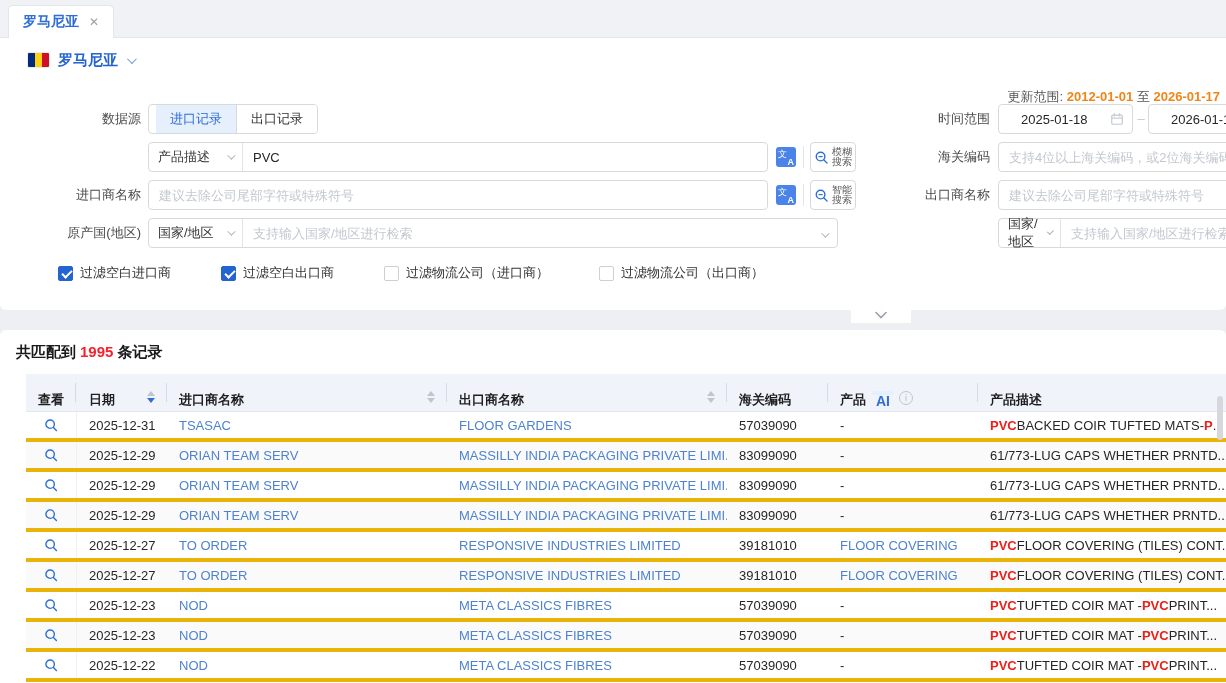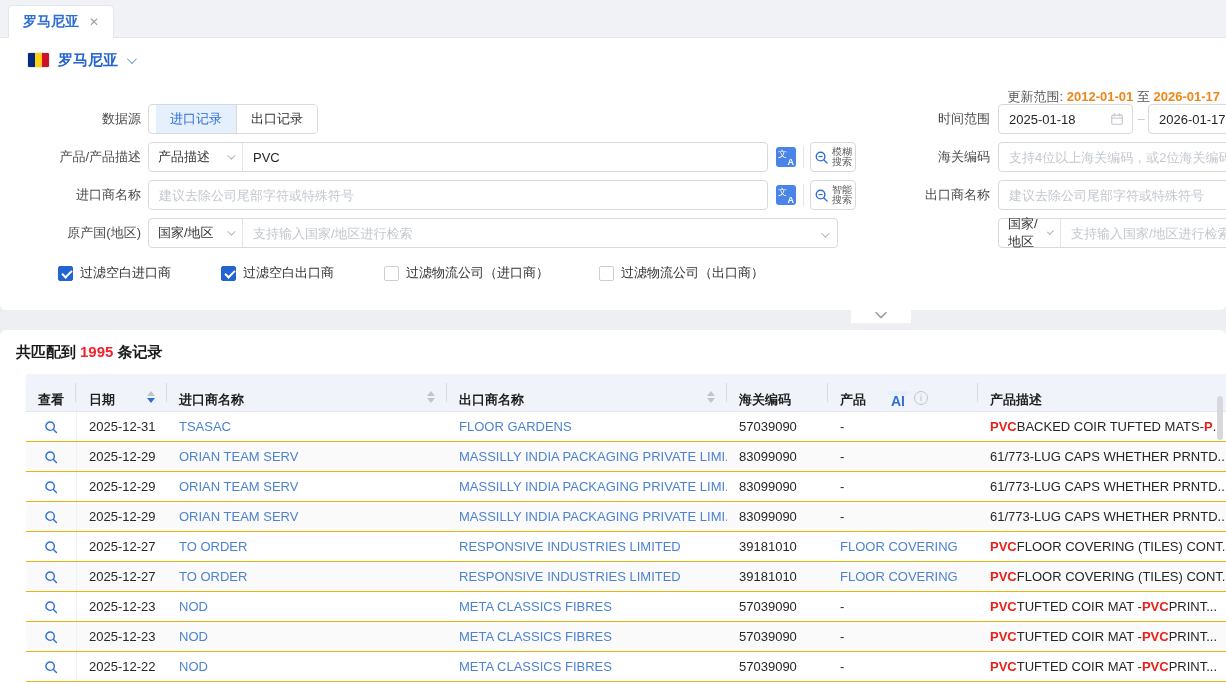--- a/index.html
+++ b/index.html
@@ -47,21 +47,21 @@
   .plain-input{position:absolute;height:30px;border:1px solid #d9d9d9;border-radius:4px;font-size:13px;color:#262626;padding:0 10px;outline:none;font-family:inherit;}
   .plain-input::placeholder{color:#c3c7cf;}
 
   .trans-icon{position:absolute;width:20px;height:20px;background:#4a84e8;border-radius:3px;cursor:pointer;color:#fff;}
   .trans-icon .t1{position:absolute;left:2px;top:1px;font-size:9px;}
   .trans-icon .t2{position:absolute;right:2px;bottom:0px;font-size:9px;font-weight:bold;}
   .vdiv{position:absolute;width:1px;height:22px;background:#e3e5e9;}
   .search-btn{position:absolute;width:46px;height:30px;border:1px solid #d9d9d9;border-radius:4px;background:#fff;display:flex;align-items:center;justify-content:center;gap:3px;cursor:pointer;}
   .search-btn .txt{display:flex;flex-direction:column;font-size:10px;line-height:10px;color:#595959;}
 
-  .date-input{display:flex;align-items:center;justify-content:space-between;padding:0 8px 0 10px;color:#262626;background:#fff;border:1px solid #d9d9d9;border-radius:4px;position:absolute;height:30px;font-size:13px;}
+  .date-input{display:flex;align-items:center;justify-content:space-between;padding:0 8px 0 22px;color:#262626;background:#fff;border:1px solid #d9d9d9;border-radius:4px;position:absolute;height:30px;font-size:13px;}
   .dash{position:absolute;left:1135px;top:66px;width:12px;text-align:center;line-height:30px;color:#c3c7cf;}
 
   
   .cb-row{position:absolute;left:26px;top:226px;display:flex;align-items:center;gap:18px;}
   .cb{display:flex;align-items:center;gap:7px;cursor:pointer;padding-left:32px;}
   .cb-box{width:15px;height:15px;border:1px solid #cfcfcf;border-radius:2px;background:#fff;position:relative;}
   .cb.checked .cb-box{background:#2464d0;border-color:#2464d0;}
   .cb.checked .cb-box::after{content:"";position:absolute;left:4.5px;top:1.5px;width:4px;height:8px;border-right:2px solid #fff;border-bottom:2px solid #fff;transform:rotate(45deg);}
   .cb-label{font-size:13px;color:#333;}
 
@@ -70,24 +70,24 @@
   .summary .cnt{color:#f5222d;padding:0 4px;}
 
   .table{position:absolute;top:44px;left:26px;width:1200px;}
   .thead{display:flex;height:38px;background:#f0f4fa;border-bottom:1px solid #e4e7ee;align-items:center;font-weight:bold;color:#1f1f1f;font-size:13px;}
   .th{position:relative;display:flex;height:100%;padding:17px 12px;}
   .th:not(:last-child)::after{content:"";position:absolute;right:0;top:9px;bottom:9px;width:1px;background:#d8dbe3;}
   .sorter{margin-left:auto;display:flex;flex-direction:column;align-items:center;gap:2px;cursor:pointer;padding-left:8px;}
   .car-up{width:0;height:0;border-left:4px solid transparent;border-right:4px solid transparent;border-bottom:5px solid #c0c4cc;}
   .car-dn{width:0;height:0;border-left:4px solid transparent;border-right:4px solid transparent;border-top:5px solid #c0c4cc;}
   .car-dn.active{border-top-color:#2e6ed6;}
-  .ai-badge{background:#e3f0ff;color:#2e6ed6;font-size:14px;font-weight:bold;border-radius:3px;padding:2px 4px;margin-left:21px;}
+  .ai-badge{background:#e3f0ff;color:#2e6ed6;font-size:14px;font-weight:bold;border-radius:3px;padding:2px 4px;margin-left:6px;}
   .info-icon{width:14px;height:14px;border:1px solid #c2c6cc;border-radius:50%;color:#b5bac2;font-size:9px;line-height:12px;text-align:center;margin-left:5px;font-style:normal;font-weight:normal;}
 
-  .trow{display:flex;height:30px;align-items:center;border-bottom:1px solid #eab308;background:#fff;font-size:13px;color:#262626;}
+  .trow{display:flex;height:30px;align-items:center;border-bottom:4px solid #eab308;background:#fff;font-size:13px;color:#262626;}
   .trow.alt{background:#fafafb;}
   .tc{padding:0 12px;height:100%;display:flex;align-items:center;white-space:nowrap;overflow:hidden;}
   .c-view{width:51px;justify-content:center;border-right:1px solid #f0f1f4;cursor:pointer;}
   .c-date{width:90px;}
   .c-imp{width:280px;}
   .c-exp{width:280px;}
   .c-hs{width:101px;}
   .c-prod{width:150px;}
   .c-desc{flex:1;}
   .th.c-view,.th.c-date,.th.c-imp,.th.c-exp,.th.c-hs,.th.c-prod{flex:none;}
@@ -138,21 +138,20 @@
         <line x1="5" y1="1.5" x2="5" y2="5" stroke="#c3c7cf" stroke-width="1.3"></line>
         <line x1="11" y1="1.5" x2="11" y2="5" stroke="#c3c7cf" stroke-width="1.3"></line>
         <line x1="2" y1="7" x2="14" y2="7" stroke="#c3c7cf" stroke-width="1.3"></line>
       </svg>
   </div>
   <span class="dash">–</span>
   <div class="date-input" style="left:1148px;top:66px;width:110px;">
     <span>2026-01-17</span>
   </div>
 
-  <div class="flabel frow2">产品/产品描述</div>
   <div class="group" style="left:148px;top:104px;width:620px;">
     <div class="gsel">
       <span>产品描述</span>
       <span class="chev"></span>
     </div>
     <input class="ginput" value="PVC" style="">
   </div>
   <div class="trans-icon" style="left:776px;top:109px;">
       <span class="t1">文</span>
       <span class="t2">A</span>

